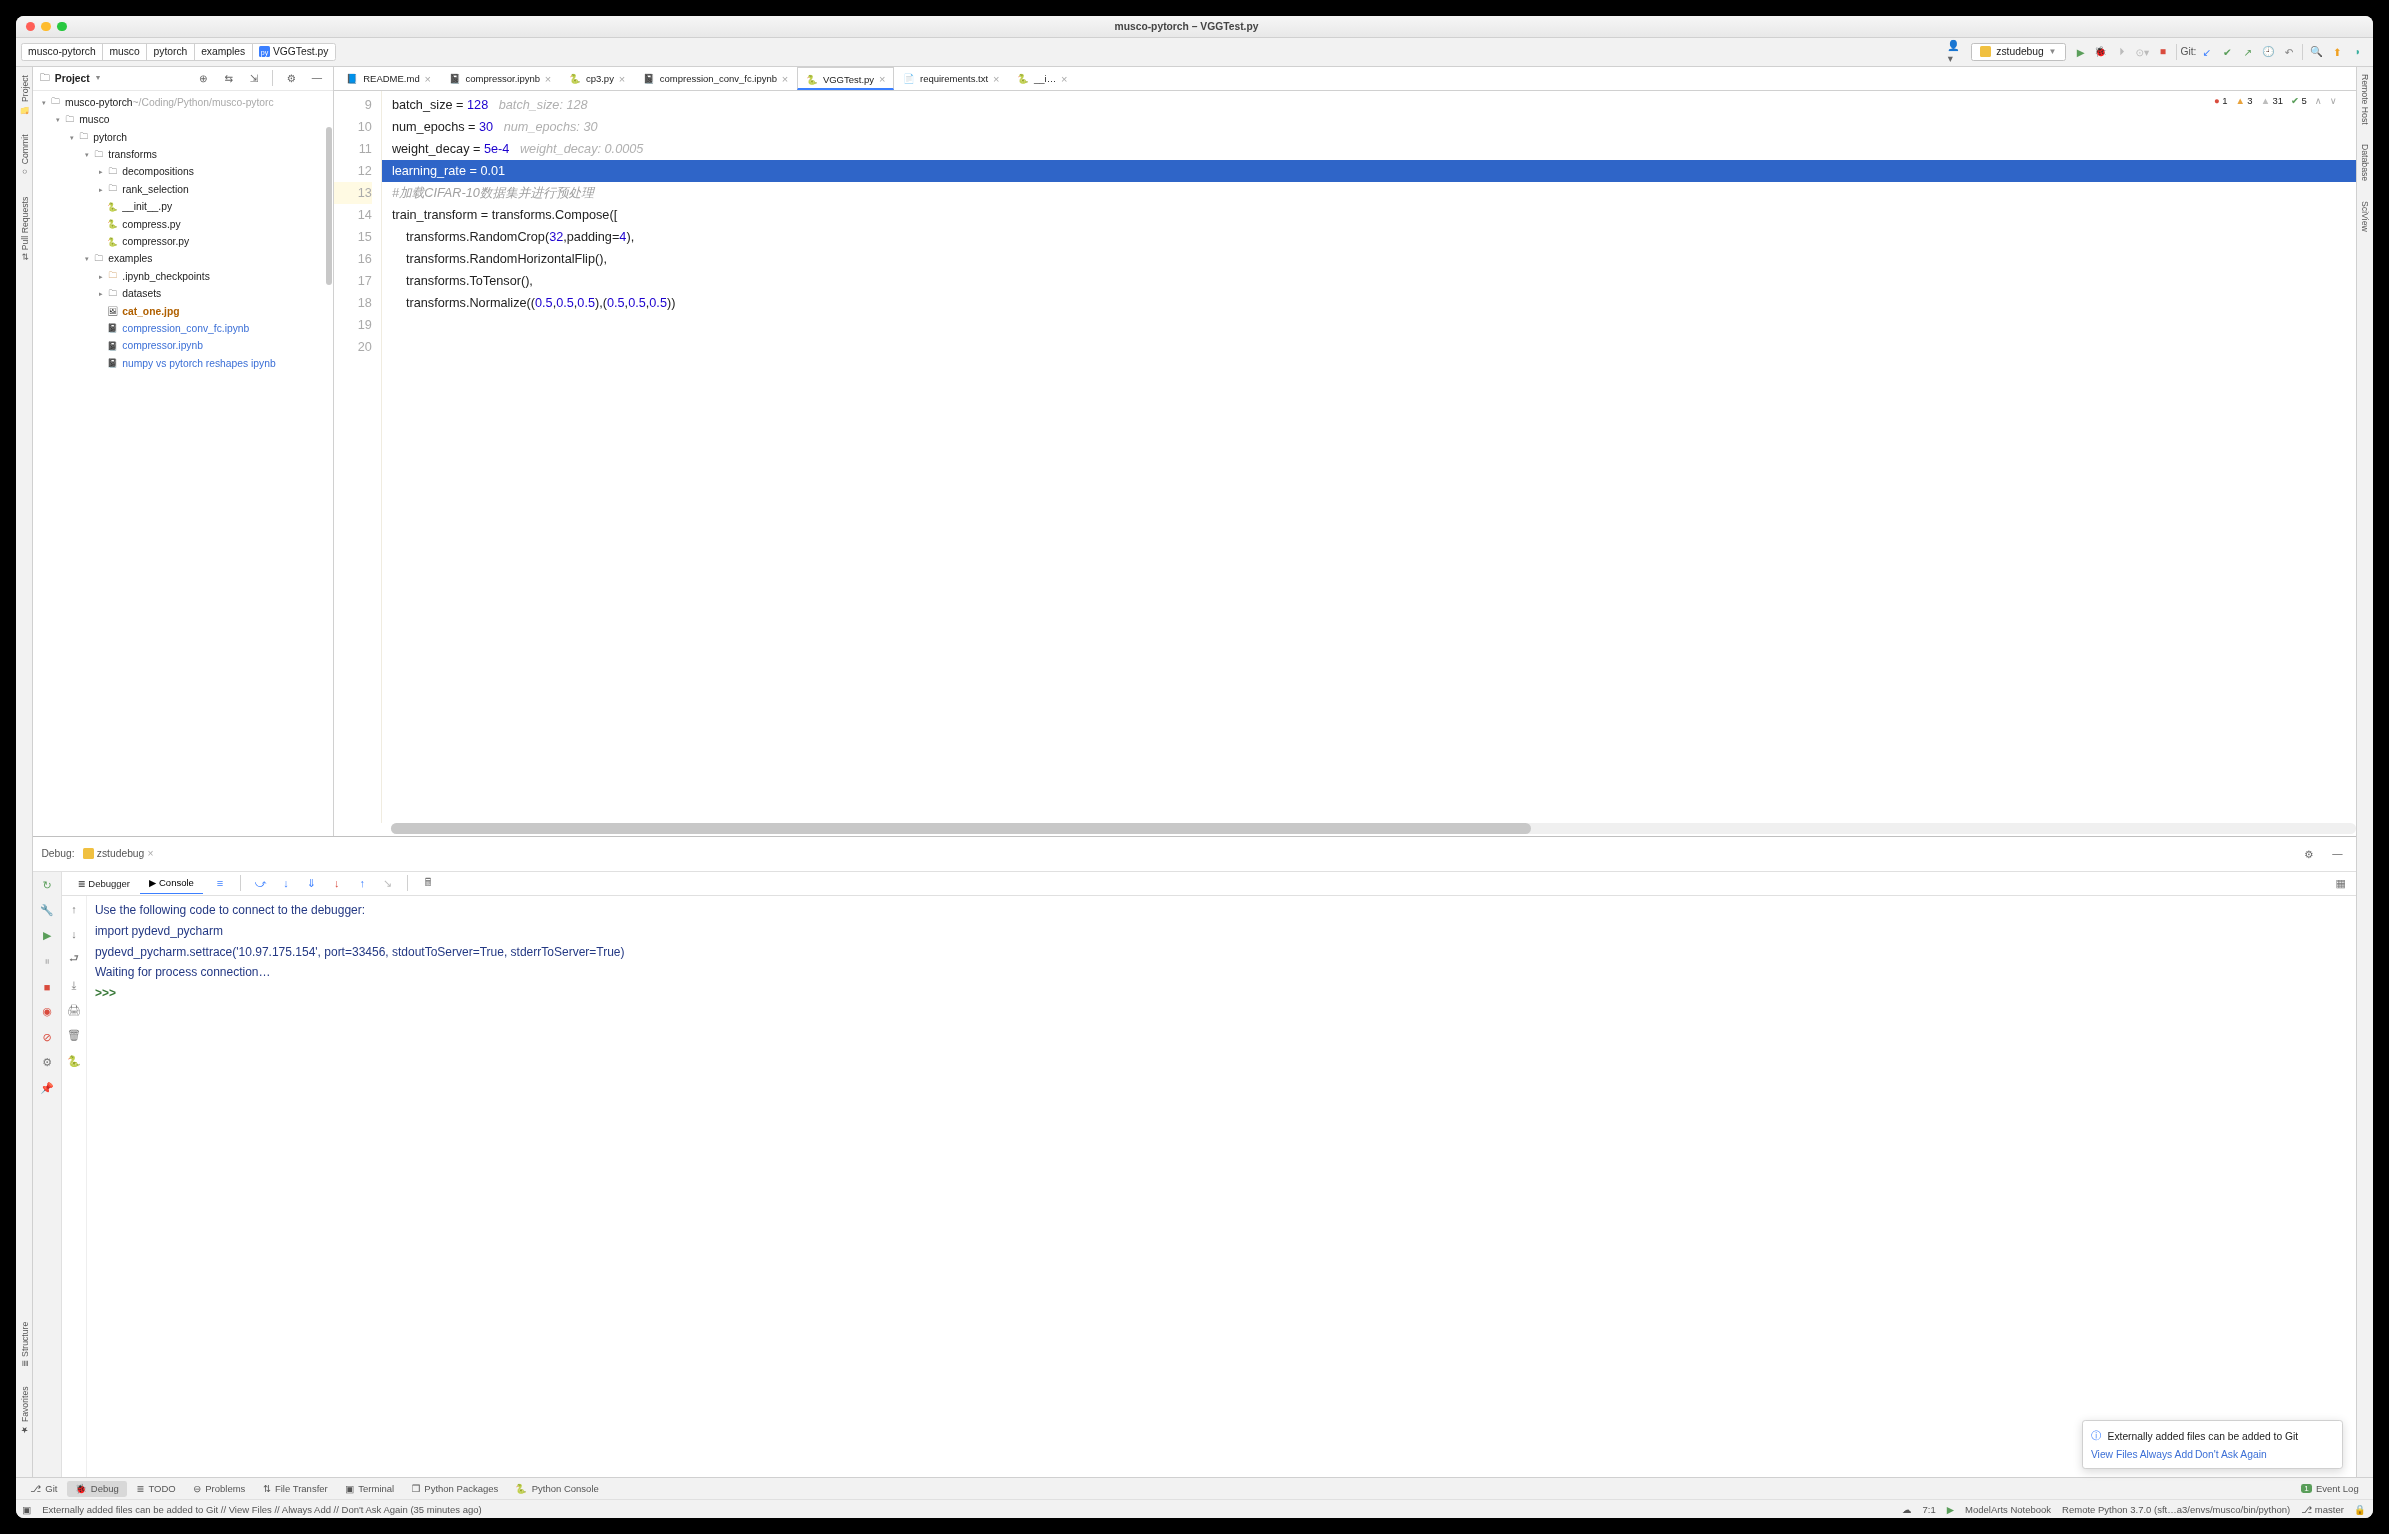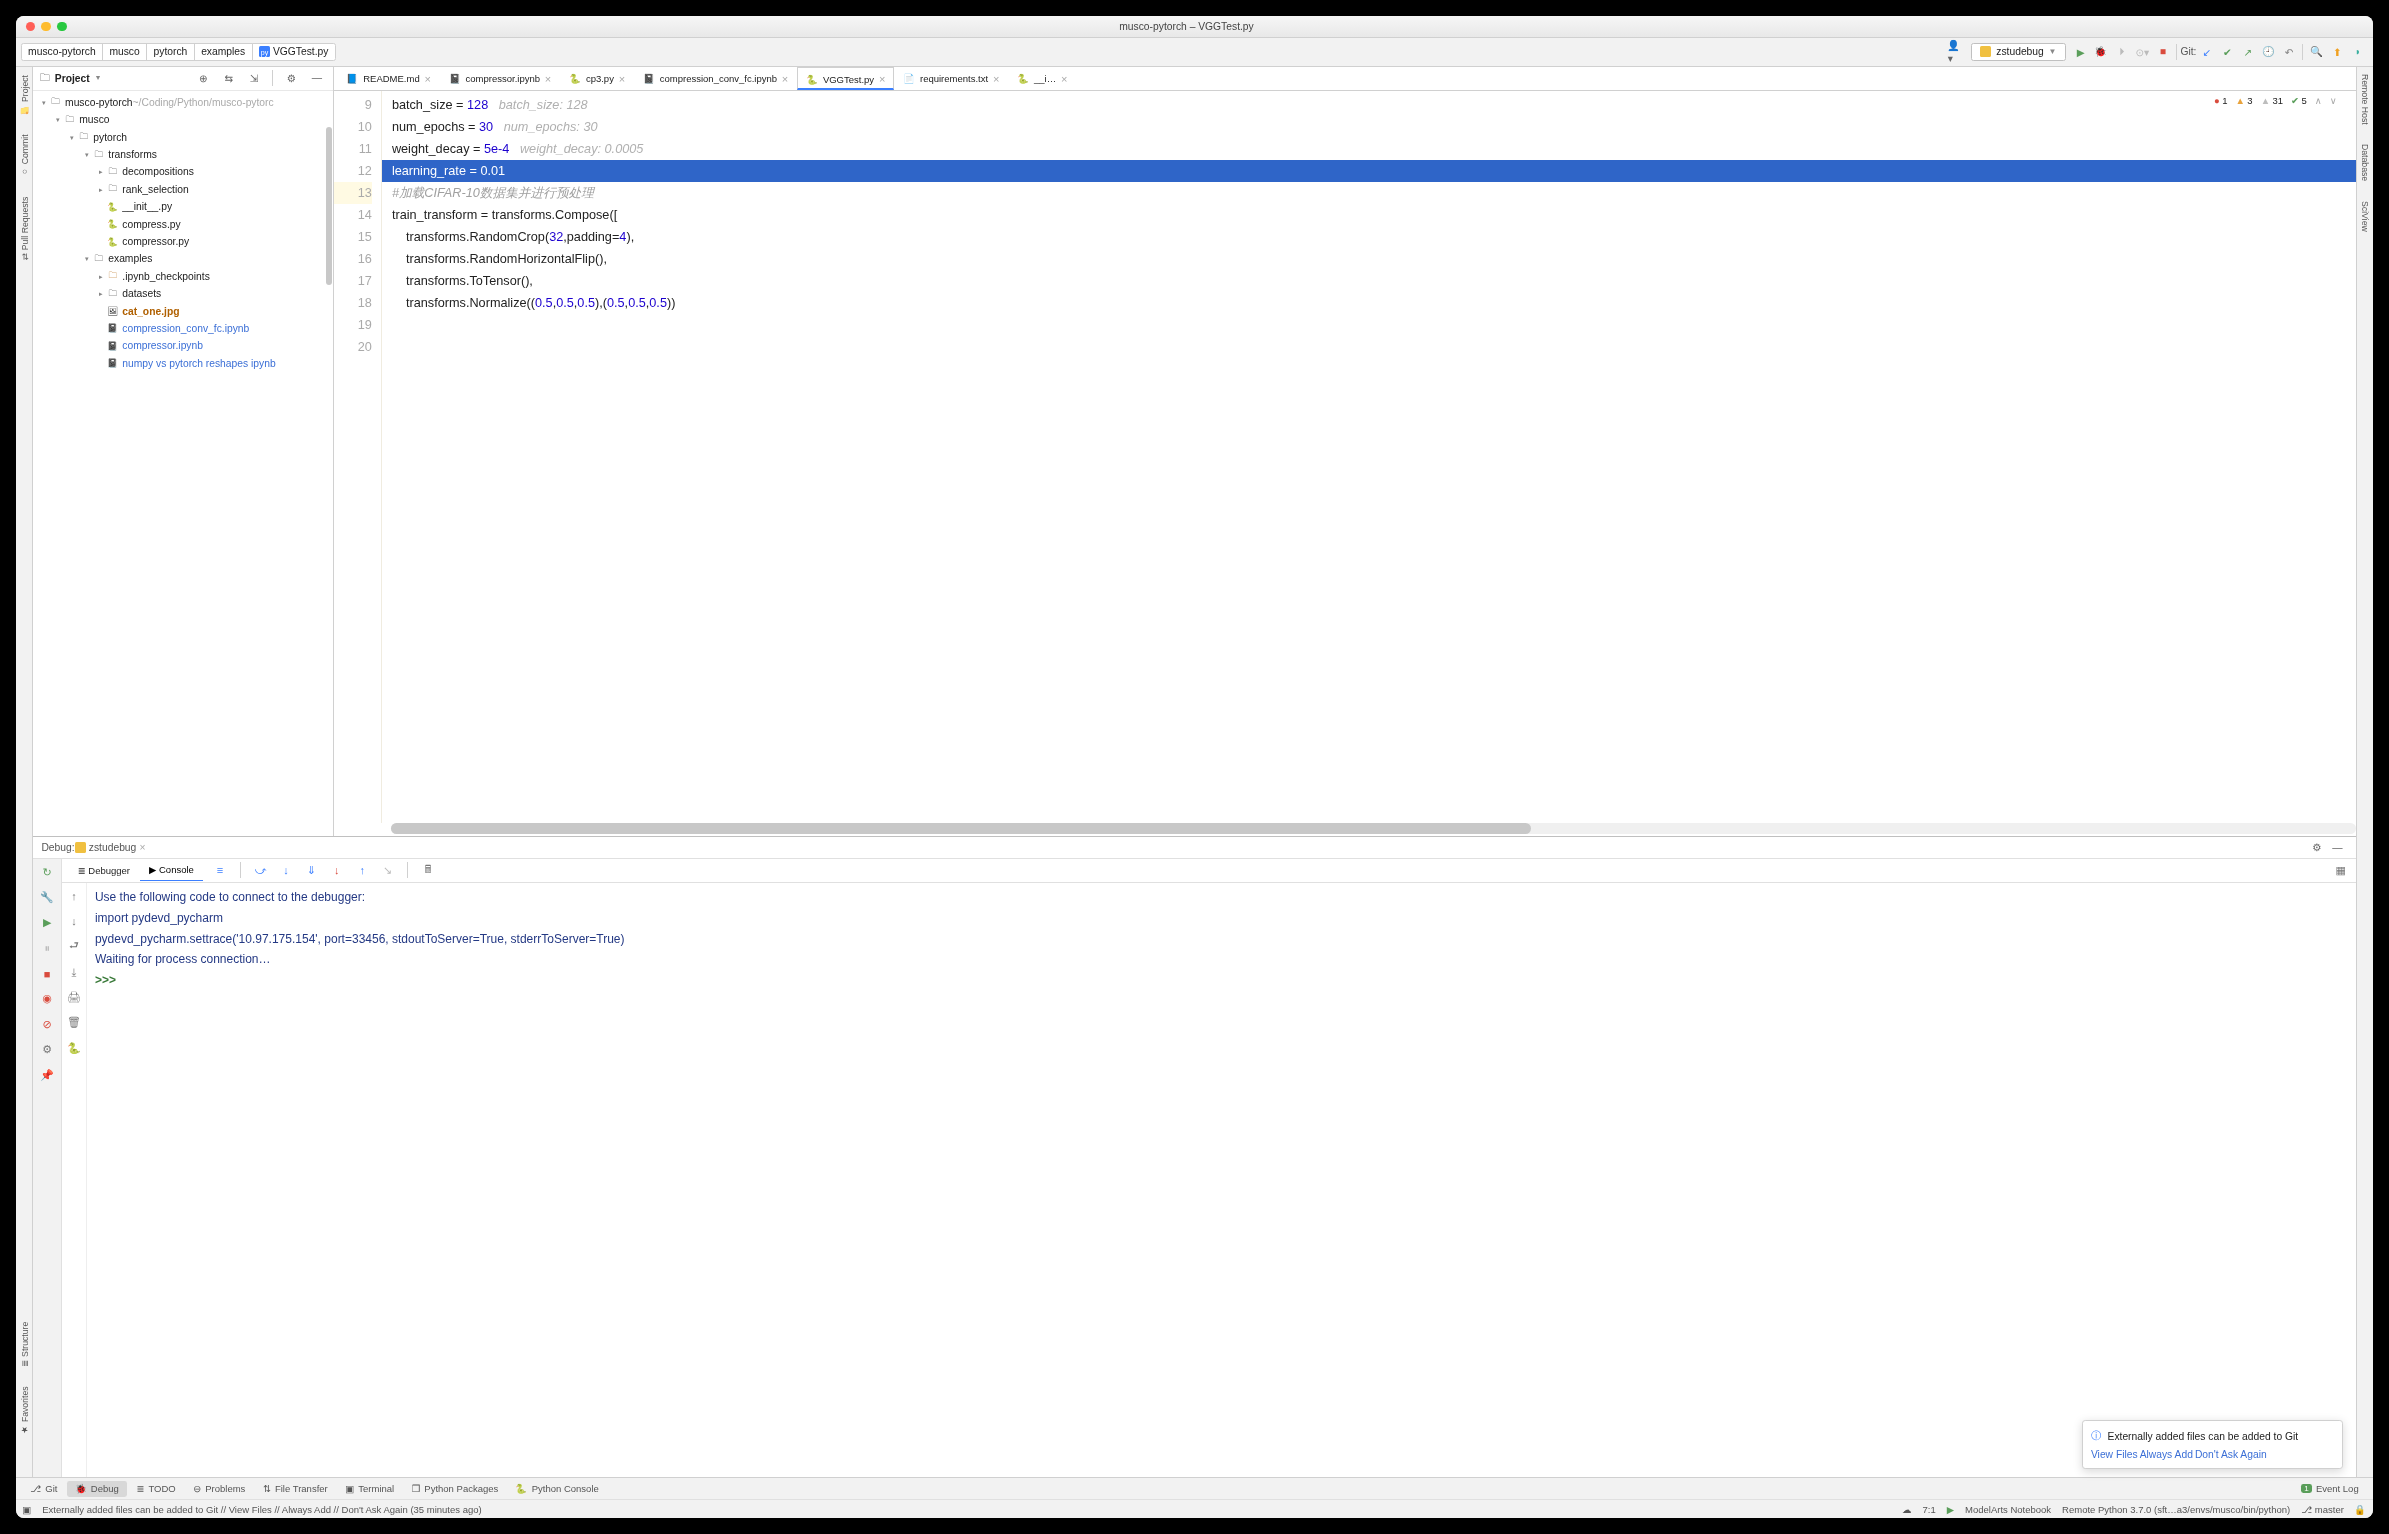--- a/index.html
+++ b/index.html
@@ -2,21 +2,21 @@
 <html style="font-size:12.7px"><head>
 <meta charset="utf-8">
 <style>
 * { margin:0; padding:0; box-sizing:border-box; font-family:-apple-system,BlinkMacSystemFont,"Segoe UI",sans-serif; }
 html, body { height:100%; background:#000; }
 .window { position:absolute; inset:16px; background:#f2f2f2; border-radius:8px; overflow:hidden; display:flex; flex-direction:column; box-shadow:0 8px 32px rgba(0,0,0,.5); font-size:10.3px; color:#222; }
 .titlebar { height:22px; display:flex; align-items:center; padding:0 9.5px; background:linear-gradient(#f6f6f6,#e8e8e8); border-bottom:0.8px solid #d0d0d0; position:relative; }
 .traffic { display:flex; gap:6.3px; }
 .dot { width:9.5px; height:9.5px; border-radius:50%; }
 .dot.red{background:#ff5f57;} .dot.yellow{background:#febc2e;} .dot.green{background:#28c840;}
-.title { position:absolute; left:0; right:16px; text-align:center; font-weight:400; color:#444; pointer-events:none; }
+.title { position:absolute; left:0; right:16px; text-align:center; font-weight:700; color:#444; pointer-events:none; }
 .topbar { height:28.5px; display:flex; align-items:center; padding:0 4.8px; background:#f2f2f2; border-bottom:0.8px solid #d0d0d0; }
 .breadcrumbs { display:flex; align-items:center; gap:0; }
 .crumb { display:flex; align-items:center; padding:2.4px 6.3px; border:0.8px solid #d0d0d0; background:#fff; border-radius:2.4px; margin-right:-0.8px; cursor:pointer; }
 .crumb:first-child{border-top-right-radius:0;border-bottom-right-radius:0;}
 .crumb:not(:first-child):not(:last-child){border-radius:0;}
 .crumb:last-child{border-top-left-radius:0;border-bottom-left-radius:0;}
 .spacer{flex:1;}
 .toolbtn { width:17.4px; height:17.4px; display:inline-flex; align-items:center; justify-content:center; margin:0 1.6px; cursor:pointer; color:#666; border-radius:2.4px; }
 .runconfig { display:flex; align-items:center; gap:4.8px; padding:2.4px 8px; border:0.8px solid #c0c0c0; border-radius:2.4px; background:#fff; margin:0 4.8px; cursor:pointer; }
 .main { flex:1; display:flex; min-height:0; }
@@ -49,21 +49,21 @@
 .code { flex:1; padding:3.2px 0 3.2px 9.5px; overflow:auto; }
 .cline { height:22px; line-height:22px; white-space:pre; }
 .cline.sel { background:#2f65c8; color:#fff; margin-left:-9.5px; padding-left:9.5px; }
 .hint{color:#b0b0b0; font-style:italic;} .num{color:#1c00cf;} .cmt{color:#a0a0a0;font-style:italic;}
 .cline.sel .num, .cline.sel .hint, .cline.sel .kw{color:#fff;}
 .inspections { position:absolute; top:4.8px; right:19px; display:flex; align-items:center; gap:8px; font-size:9.5px; }
 .insp{display:flex;align-items:center;gap:2.4px;}
 .hscroll { height:11px; margin:0 0 1.6px 57px; background:#f0f0f0; border-radius:5.5px; position:relative; }
 .hscroll .thumb{position:absolute;left:0;top:0;height:100%;width:58%;background:#c8c8c8;border-radius:5.5px;}
 .debugpanel { flex:1; display:flex; flex-direction:column; background:#fff; min-height:0; }
-.debughdr { height:22px; display:flex; align-items:center; padding:4px 8px; color:#555; border-bottom:0.8px solid #e0e0e0; }
+.debughdr { height:22px; display:flex; align-items:center; padding:17px 8px; gap:8px; color:#555; border-bottom:0.8px solid #e0e0e0; }
 .debugbody { flex:1; display:flex; min-height:0; }
 .debugside { width:28.5px; background:#f2f2f2; border-right:0.8px solid #e0e0e0; display:flex; flex-direction:column; align-items:center; padding:4.8px 0; gap:8px; }
 .dbgbtn{width:17.4px;height:17.4px;display:flex;align-items:center;justify-content:center;cursor:pointer;color:#777;font-size:11px;}
 .debugmain{flex:1;display:flex;flex-direction:column;min-width:0;position:relative;}
 .debugtabs { height:24px; display:flex; align-items:center; gap:0; border-bottom:0.8px solid #e0e0e0; padding:0 6.3px; }
 .dtab{padding:4.8px 9.5px;cursor:pointer;font-size:9.5px;}
 .dtab.active{border-bottom:1.6px solid #3b7fff;color:#000;}
 .dtoolbar{display:flex;align-items:center;gap:8px;padding-left:8px;}
 .console{flex:1;display:flex;min-height:0;}
 .conside{width:25px;background:#fff;border-right:0.8px solid #eee;display:flex;flex-direction:column;align-items:center;padding-top:4.8px;gap:8px;color:#999;}

